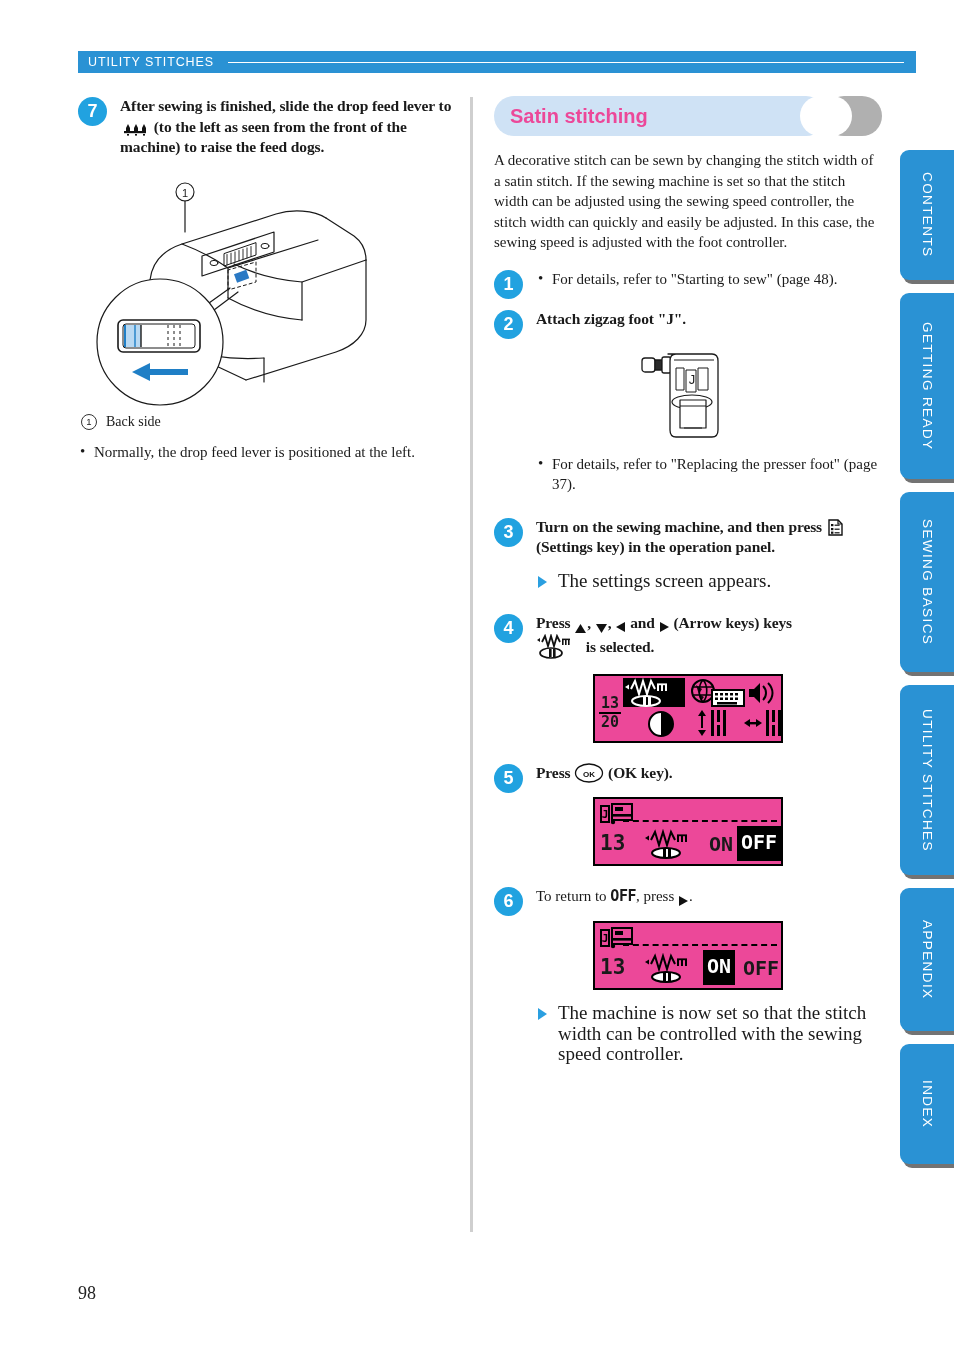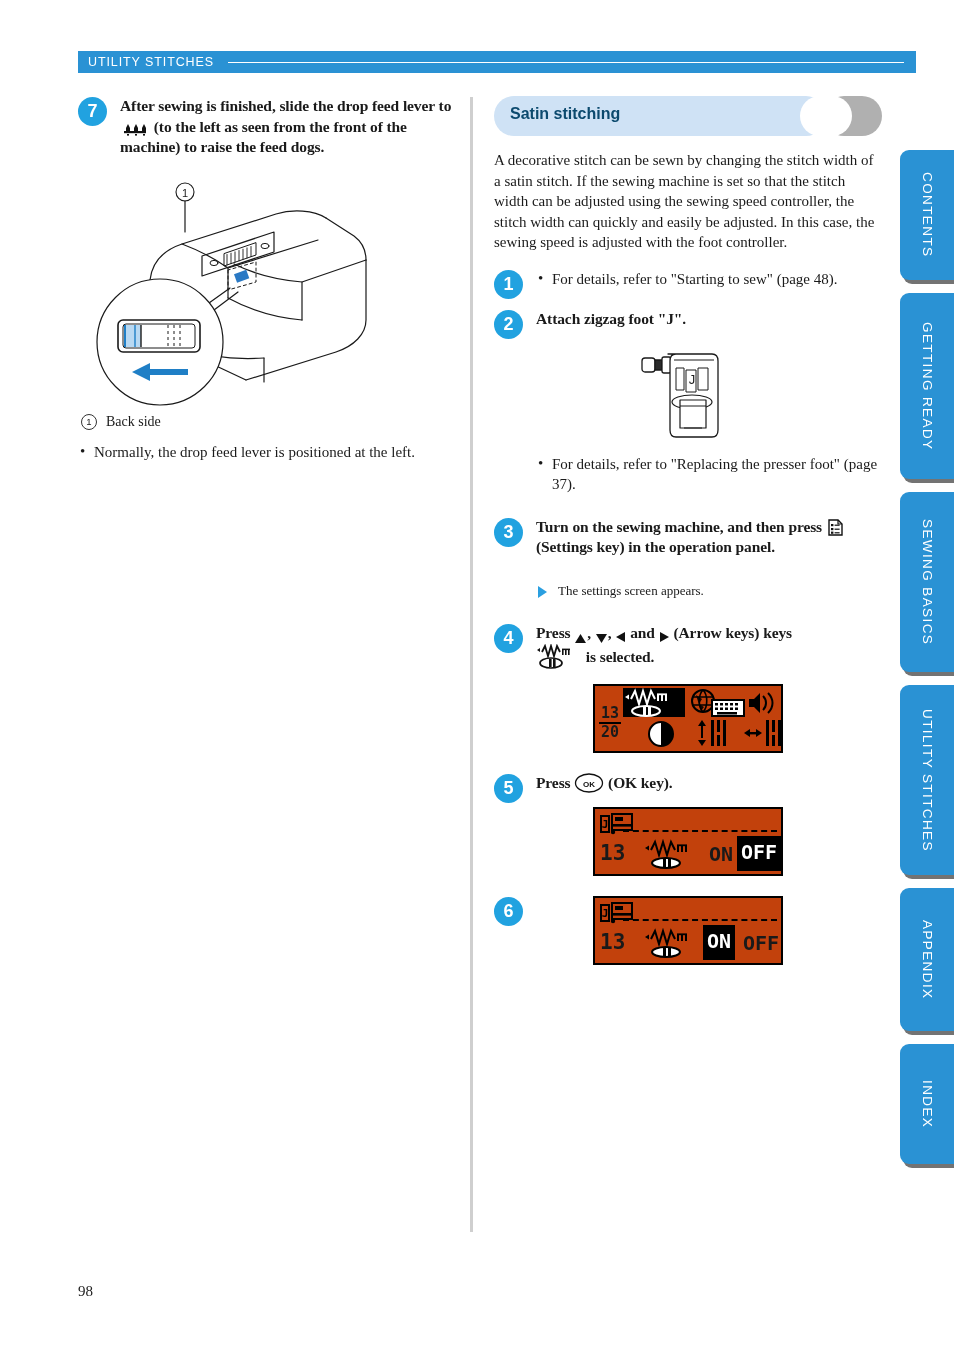--- a/index.html
+++ b/index.html
@@ -107,24 +107,24 @@
   .bullet-line::before {
     content: "\2022";
     position: absolute;
     left: 2px;
     top: -1px;
     font-size: 15px;
   }
   .arrow-line {
     position: relative;
     padding-left: 22px;
-    font-size: 13px;
+    font-size: 19px;
     line-height: 20.5px;
     font-family: "Liberation Serif", serif;
-    margin-top: 23px;
+    margin-top: 13px;
   }
   .arrow-line::before {
     content: "";
     position: absolute;
     left: 2px;
     top: 5px;
     width: 0;
     height: 0;
     border-left: 9px solid #2a9fe0;
     border-top: 6px solid transparent;
@@ -168,24 +168,24 @@
     position: absolute;
     left: 318px; top: 0;
     width: 40px; height: 40px;
     background: #ffffff;
     border-radius: 50%;
   }
   .sh-text {
     position: absolute;
     left: 16px;
     top: 9px;
-    font-size: 16px;
+    font-size: 20px;
     font-weight: bold;
     font-family: "Liberation Sans", sans-serif;
-    color: #0c4a6e;
+    color: #ec4899;
     z-index: 5;
   }
 
   .body-para {
     font-size: 15px;
     line-height: 20.5px;
     font-family: "Liberation Serif", serif;
     margin-bottom: 16px;
   }
 
@@ -236,30 +236,30 @@
     letter-spacing: 1.4px;
     font-family: "Liberation Sans", sans-serif;
     white-space: nowrap;
   }
 
   
   .page-num {
     position: absolute;
     left: 78px;
     top: 1283px;
-    font-size: 15px;
+    font-size: 18px;
     font-family: "Liberation Serif", serif;
     color: #222;
   }
 
   
   .lcd-wrap { margin: 10px 0 4px 0; display: flex; justify-content: center; }
   .lcd {
     border: 2px solid #000;
-    background: #c2410c;
+    background: #ec4899;
     position: relative;
   }
   .lcd-inv { background: #000; color: #fff; }
 
   .lcd-font {
     font-family: "DejaVu Sans Mono", monospace;
     font-weight: bold;
   }
 
   
@@ -651,20 +651,29 @@
       </div>
 
       <div class="lcd-font" style="position:absolute;right:48px;top:34px;font-size:20px;line-height:22px;">ON</div>
       <div class="lcd-font lcd-inv" style="position:absolute;right:0px;top:27px;font-size:20px;line-height:22px;padding:5px 4px 8px 4px;">OFF</div>
     </div>
   </div>
 
   <div class="step" style="margin-top:20px;margin-bottom:2px;">
     <div class="step-num">6</div>
     <div>
+      <div style="font-size:15px;line-height:21px;font-family:'Liberation Serif',serif;">
+        <span>To return to</span>
+        <span class="inline-lcd">OFF</span><span>, press</span>
+        <span class="gl" style="width:11px;height:12px;">
+          <svg width="11" height="12" viewBox="0 0 11 12">
+              <path d="M10 6 L1 1 L1 11 Z" fill="#111"></path>
+            </svg>
+        </span><span>.</span>
+      </div>
     </div>
   </div>
 
   <div class="lcd-wrap" style="margin-top:14px;">
     <div class="lcd" style="width:186px;height:65px;">
       <div style="position:absolute;left:4px;top:3px;">
         <svg width="36" height="24" viewBox="0 0 36 24">
           <path d="M2 4 L10 4 L10 20 L2 20 Z" fill="none" stroke="#000" stroke-width="2"></path>
           <text x="6" y="16" font-family="DejaVu Sans Mono, monospace" font-size="11" font-weight="bold" fill="#000" text-anchor="middle">J</text>
           <rect x="13" y="2" width="20" height="16" fill="none" stroke="#000" stroke-width="2"></rect>
@@ -688,20 +697,23 @@
           <ellipse cx="23" cy="24" rx="14" ry="5" fill="#fff" stroke="#000" stroke-width="2"></ellipse>
           <rect x="20" y="19.5" width="3" height="9" fill="#000"></rect>
           <rect x="25" y="19.5" width="3" height="9" fill="#000"></rect>
         </svg>
       </div>
       <div class="lcd-font lcd-inv" style="position:absolute;right:46px;top:27px;font-size:20px;line-height:22px;padding:5px 4px 8px 4px;">ON</div>
       <div class="lcd-font" style="position:absolute;right:2px;top:34px;font-size:20px;line-height:22px;">OFF</div>
     </div>
   </div>
 
+  <div class="indent-block" style="margin-top:10px;">
+    <div class="arrow-line">The machine is now set so that the stitch width can be controlled with the sewing speed controller.</div>
+  </div>
 
 </div>
 
 <div class="tabs">
   <div class="tab" style="height:130px;">
     <span>CONTENTS</span>
   </div>
   <div class="tab" style="height:186px;">
     <span>GETTING READY</span>
   </div>

